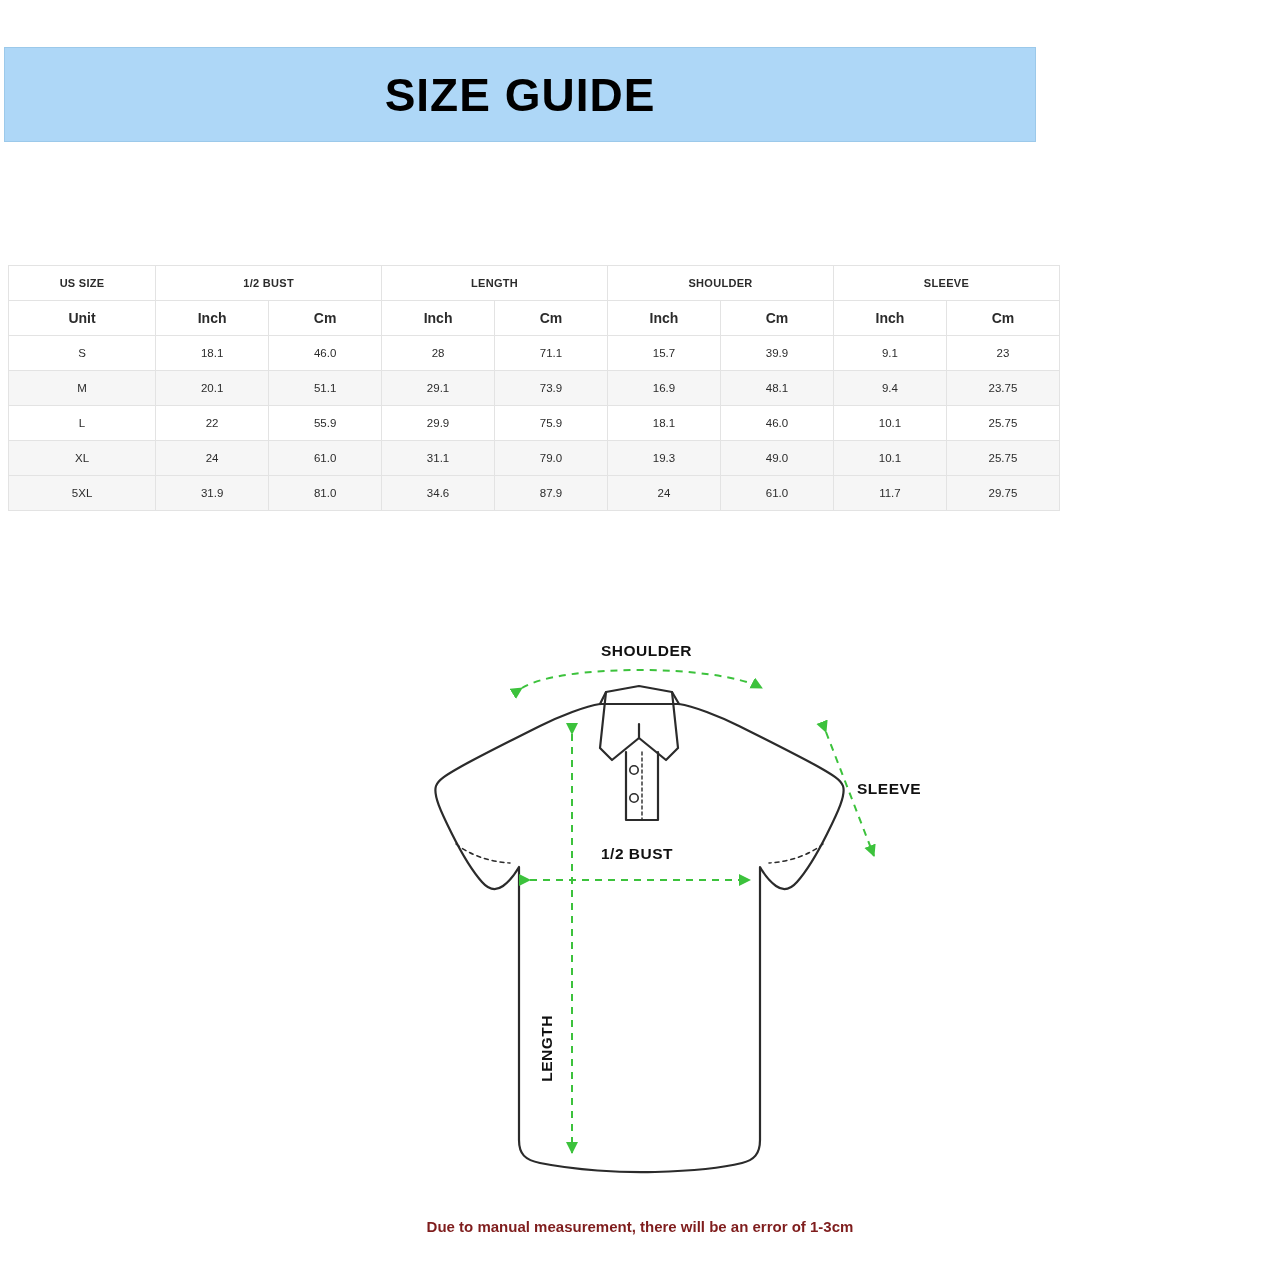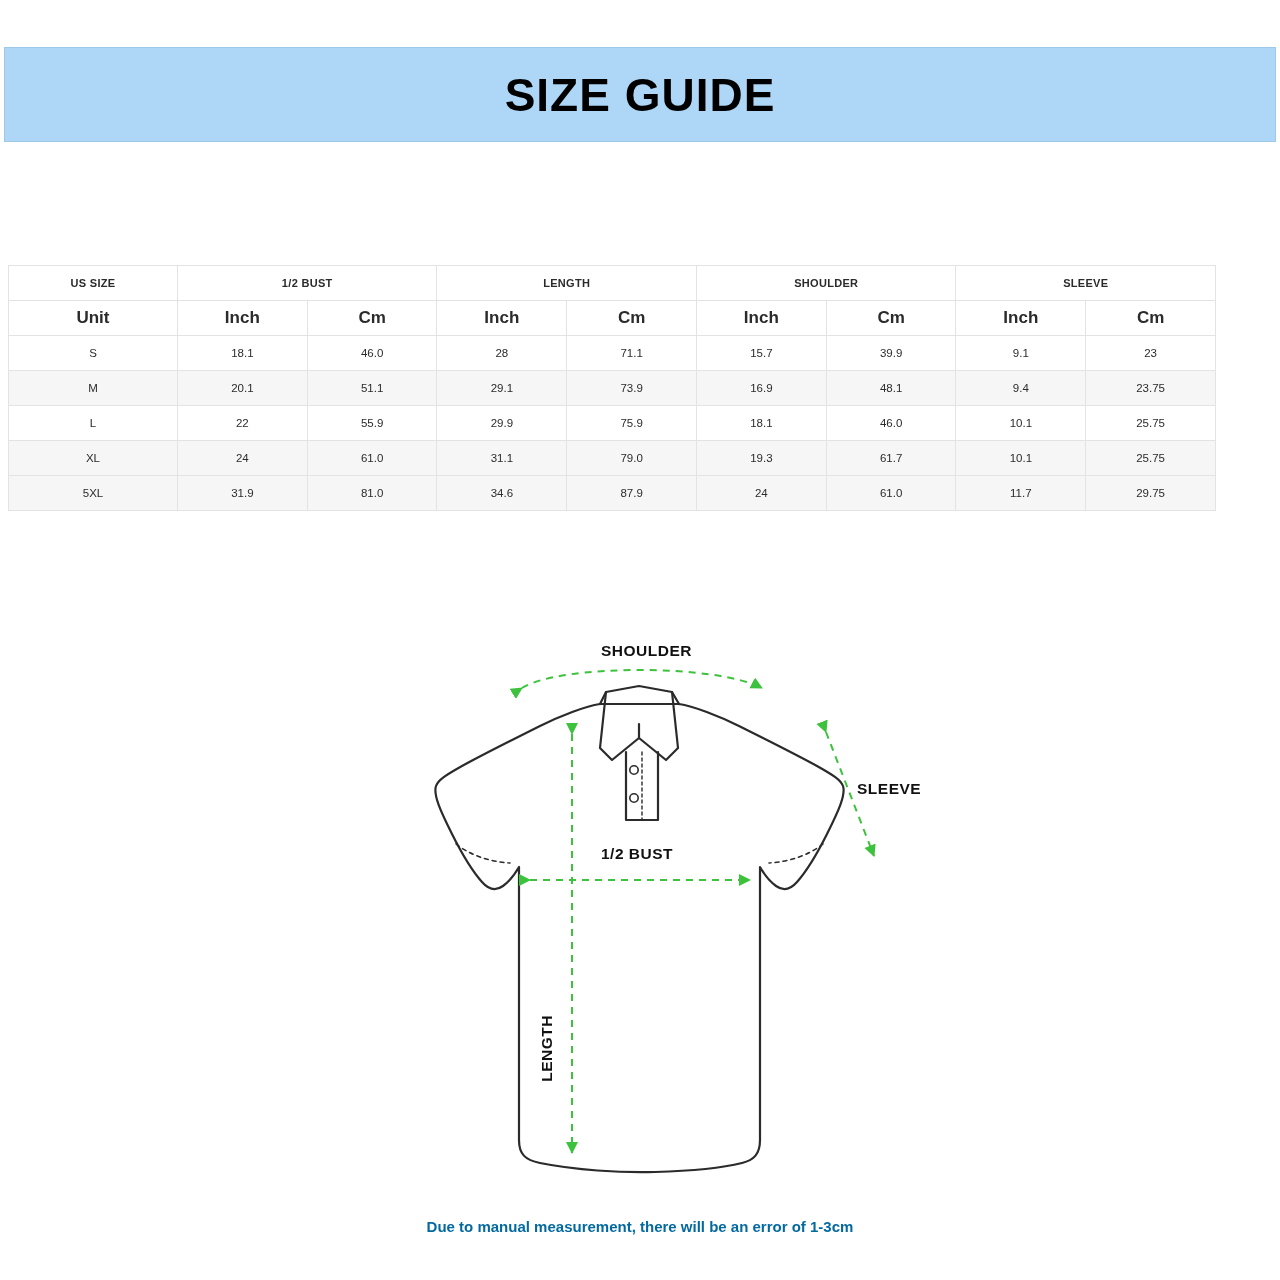--- a/index.html
+++ b/index.html
@@ -14,42 +14,42 @@
     color: #1a1a1a;
     position: relative;
     overflow: hidden;
   }
 
   
   .banner {
     position: absolute;
     left: 4px;
     top: 47px;
-    width: 1272px;
+    width: 1032px;
     height: 95px;
     background: #aed7f7;
     border: 1px solid #9cc9ea;
     box-sizing: border-box;
     display: flex;
     align-items: center;
     justify-content: center;
   }
   .banner-title {
     font-size: 46px;
     font-weight: bold;
     letter-spacing: 1px;
     color: #000000;
   }
 
   
   .table-wrap {
     position: absolute;
     left: 8px;
     top: 265px;
-    width: 1208px;
+    width: 1052px;
   }
   table.size-table {
     width: 100%;
     border-collapse: collapse;
     font-size: 11.5px;
     color: #2b2b2b;
   }
   table.size-table th,
   table.size-table td {
     border: 1px solid #e3e3e3;
@@ -59,21 +59,21 @@
     height: 34px;
     vertical-align: middle;
   }
   table.size-table thead th {
     font-weight: bold;
     font-size: 11px;
     letter-spacing: 0.3px;
   }
   table.size-table tr.unit-row td {
     font-weight: bold;
-    font-size: 17px;
+    font-size: 14px;
   }
   table.size-table tbody tr.alt td {
     background: #f6f6f6;
   }
   .col-size { width: 14%; }
   .col-val  { width: 10.75%; }
 
   
   .diagram {
     position: absolute;
@@ -101,21 +101,21 @@
     transform: rotate(180deg);
   }
 
   
   .footnote {
     position: absolute;
     left: 0;
     top: 1218px;
     width: 1280px;
     text-align: center;
-    color: #0369a1;
+    color: #7f1d1d;
     font-size: 15px;
     font-weight: bold;
   }
 </style>
 </head>
 <body>
 
 <div class="banner">
   <div class="banner-title">SIZE GUIDE</div>
 </div>
@@ -191,21 +191,21 @@
         <td>25.75</td>
       </tr>
 
       <tr class="alt">
         <td>XL</td>
         <td>24</td>
         <td>61.0</td>
         <td>31.1</td>
         <td>79.0</td>
         <td>19.3</td>
-        <td>61.7</td>
+        <td>49.0</td>
         <td>10.1</td>
         <td>25.75</td>
       </tr>
 
 
 
 
       <tr class="alt">
         <td>5XL</td>
         <td>31.9</td>

